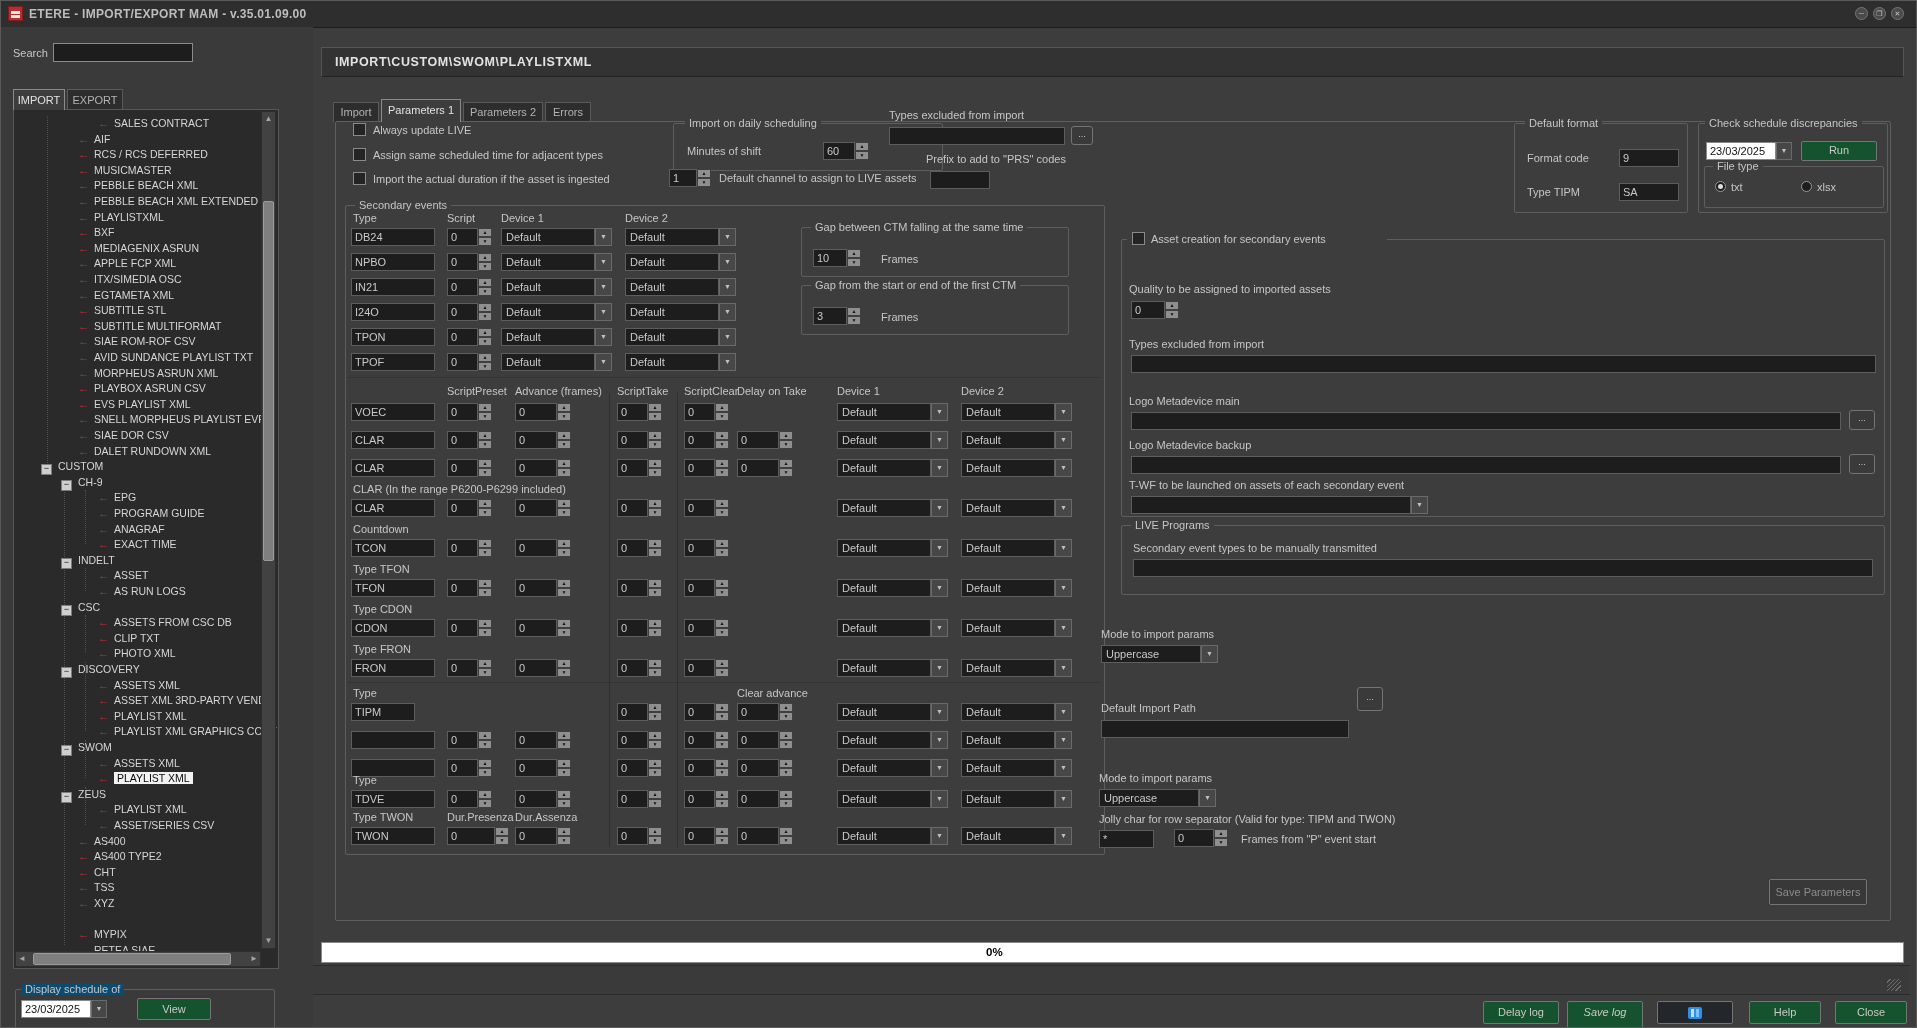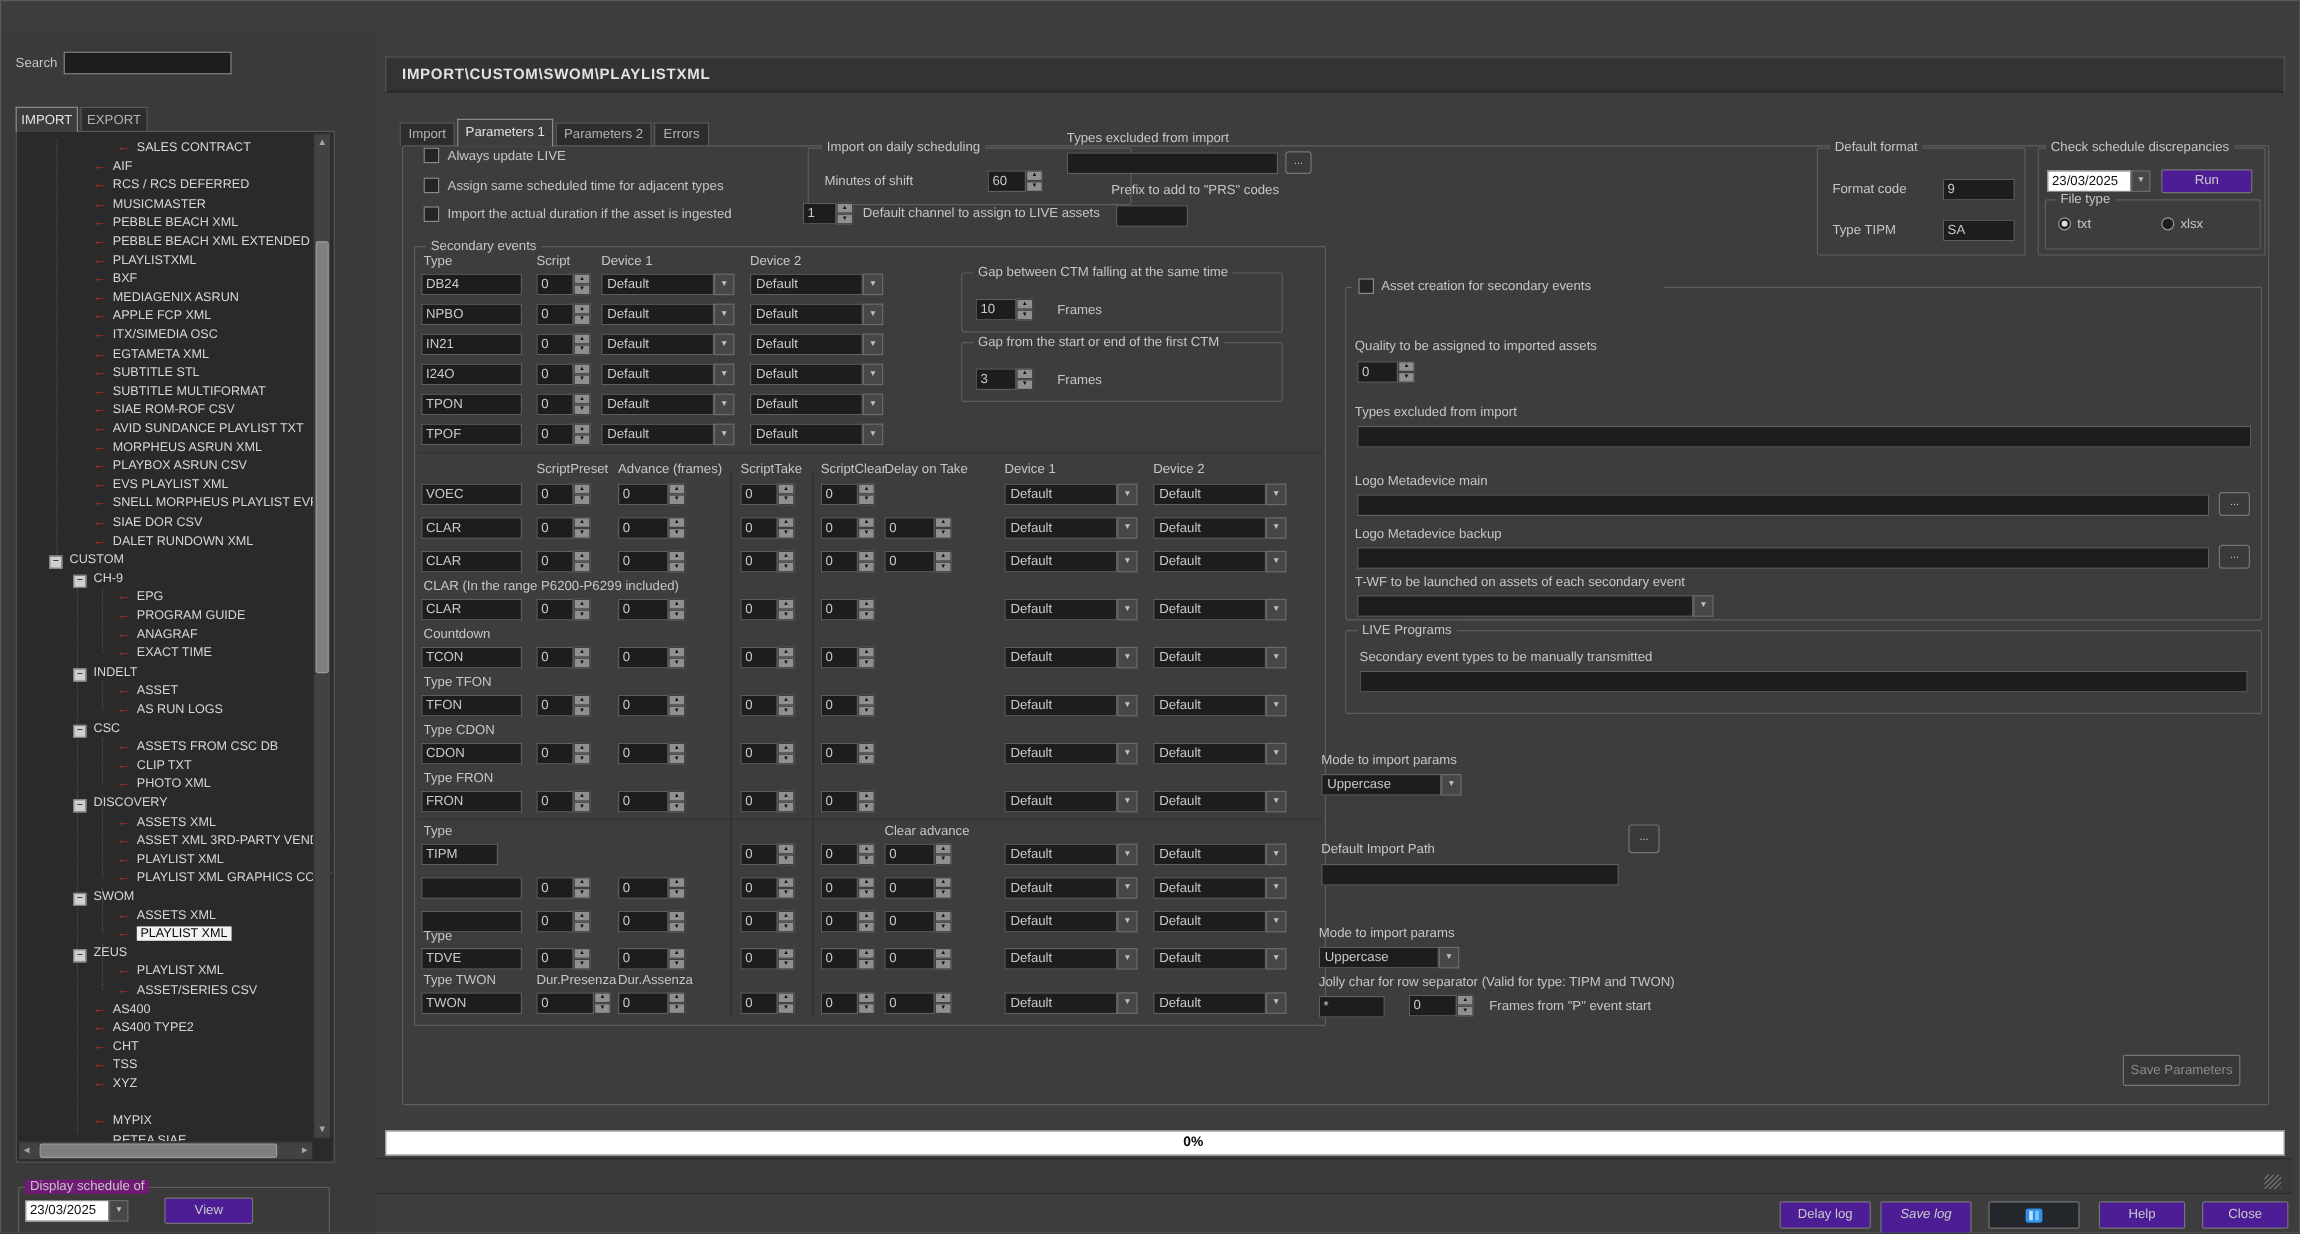--- a/index.html
+++ b/index.html
@@ -12,22 +12,22 @@
   .sp-val{position:absolute;height:18px;background:#1d1d1d;border:1px solid #5d5d5d;color:#c9c9c9;font-size:11px;line-height:16px;padding:0 3px;box-sizing:border-box;}
   .sp-btns{position:absolute;width:14px;height:18px;display:flex;flex-direction:column;box-sizing:border-box;}
   .sp-btns span{flex:1;background:#8f8f8f;border:1px solid #3f3f3f;font-size:5px;line-height:7px;color:#111;text-align:center;box-sizing:border-box;cursor:default;}
   .dd-val{position:absolute;height:18px;background:#1d1d1d;border:1px solid #5d5d5d;color:#c9c9c9;font-size:11px;line-height:16px;padding:0 4px;box-sizing:border-box;white-space:nowrap;overflow:hidden;}
   .dd-btn{position:absolute;width:17px;height:18px;background:#474747;border:1px solid #6a6a6a;color:#c0c0c0;font-size:7px;line-height:16px;text-align:center;box-sizing:border-box;}
   .cb{position:absolute;width:13px;height:13px;background:#242424;border:1px solid #8a8a8a;box-sizing:border-box;}
   .rad{position:absolute;width:11px;height:11px;border-radius:50%;background:#1d1d1d;border:1px solid #999;box-sizing:border-box;}
   .rad.sel::after{content:'';position:absolute;left:2px;top:2px;width:5px;height:5px;border-radius:50%;background:#dcdcdc;}
   .grp{position:absolute;border:1px solid #5e5e5e;border-radius:2px;}
   .grp-t{position:absolute;font-size:11px;color:#c6c6c6;background:#3d3d3d;padding:0 4px;white-space:nowrap;}
-  .grp-t.side{background:#701a75;}
-  .btn{position:absolute;background:#4c1d95;border:1px solid #747474;border-radius:2px;color:#c9c9c9;font-size:11px;text-align:center;box-sizing:border-box;line-height:20px;cursor:default;}
+  .grp-t.side{background:#0c4a6e;}
+  .btn{position:absolute;background:#14532d;border:1px solid #747474;border-radius:2px;color:#c9c9c9;font-size:11px;text-align:center;box-sizing:border-box;line-height:20px;cursor:default;}
   .btn.small{line-height:17px;}
   .tab{position:absolute;background:#2d2d2d;border:1px solid #5a5a5a;border-bottom:none;color:#b2b2b2;font-size:11px;text-align:center;box-sizing:border-box;}
   .tab.active{background:#3d3d3d;color:#e2e2e2;border-color:#8a8a8a;z-index:3;}
   .vline{position:absolute;width:1px;background:#2f2f2f;}
   .hline{position:absolute;height:1px;background:#343434;}
   .trow{position:absolute;height:15px;font-size:10.5px;line-height:15px;color:#d6d6d6;white-space:nowrap;}
   .trow .arrow{color:#d22c2c;font-weight:bold;margin-right:5px;font-size:11px;}
   .trow .nbox{display:inline-block;width:9px;height:9px;background:#cfcfcf;border:1px solid #7d7d7d;color:#111;font-size:9px;line-height:7px;text-align:center;margin-right:6px;vertical-align:-1px;box-sizing:content-box;}
   .trow.sel .tlabel{background:#f2f2f2;color:#0a0a0a;padding:0 3px;}
   .guide{position:absolute;width:0;border-left:1px dotted #6f6f6f;opacity:.55;}
@@ -35,20 +35,30 @@
   .thumb{position:absolute;background:#7f7f7f;border:1px solid #9b9b9b;border-radius:2px;box-sizing:border-box;}
   .sarrow{position:absolute;color:#a5a5a5;font-size:8px;text-align:center;line-height:15px;}
   .winbtn{position:absolute;width:13px;height:13px;border-radius:50%;background:#4a4a4a;border:1px solid #777;color:#c5c5c5;font-size:7px;line-height:12px;text-align:center;box-sizing:border-box;}
   .browse{position:absolute;background:#3a3a3a;border:1px solid #747474;border-radius:3px;color:#c9c9c9;font-size:9px;text-align:center;box-sizing:border-box;}
 </style>
 </head>
 <body>
 
 <div id="app">
 
+  <div class="abs" style="left:0;top:0;width:1917px;height:26px;background:#2e2e2e;border-bottom:1px solid #1c1c1c;">
+    <div class="abs" style="left:7px;top:5px;width:15px;height:15px;background:#b23030;border:1px solid #7d1f1f;box-sizing:border-box;">
+      <div class="abs" style="left:2px;top:4px;width:9px;height:7px;background:#e8e8e8;"></div>
+      <div class="abs" style="left:2px;top:7px;width:9px;height:1px;background:#b23030;"></div>
+    </div>
+    <div class="abs" style="left:28px;top:6px;font-size:12px;font-weight:bold;color:#bdbdbd;letter-spacing:.3px;">ETERE - IMPORT/EXPORT MAM - v.35.01.09.00</div>
+    <div class="winbtn" style="left:1854px;top:6px;">─</div>
+    <div class="winbtn" style="left:1872px;top:6px;">❐</div>
+    <div class="winbtn" style="left:1890px;top:6px;">✕</div>
+  </div>
 
   <div class="abs" style="left:0;top:26px;width:312px;height:1002px;background:#3a3a3a;"></div>
 
   <div class="lbl" style="left:12px;top:46px;">Search</div>
   <div class="inp" style="left:52px;top:42px;width:140px;height:19px;border-color:#8a8a8a;"></div>
 
   <div class="tab active" style="left:12px;top:88px;width:52px;height:21px;line-height:20px;">IMPORT</div>
   <div class="tab" style="left:66px;top:88px;width:56px;height:21px;line-height:20px;">EXPORT</div>
 
   <div class="abs" style="left:12px;top:108px;width:266px;height:860px;background:#2a2a2a;border:1px solid #585858;box-sizing:border-box;"></div>

